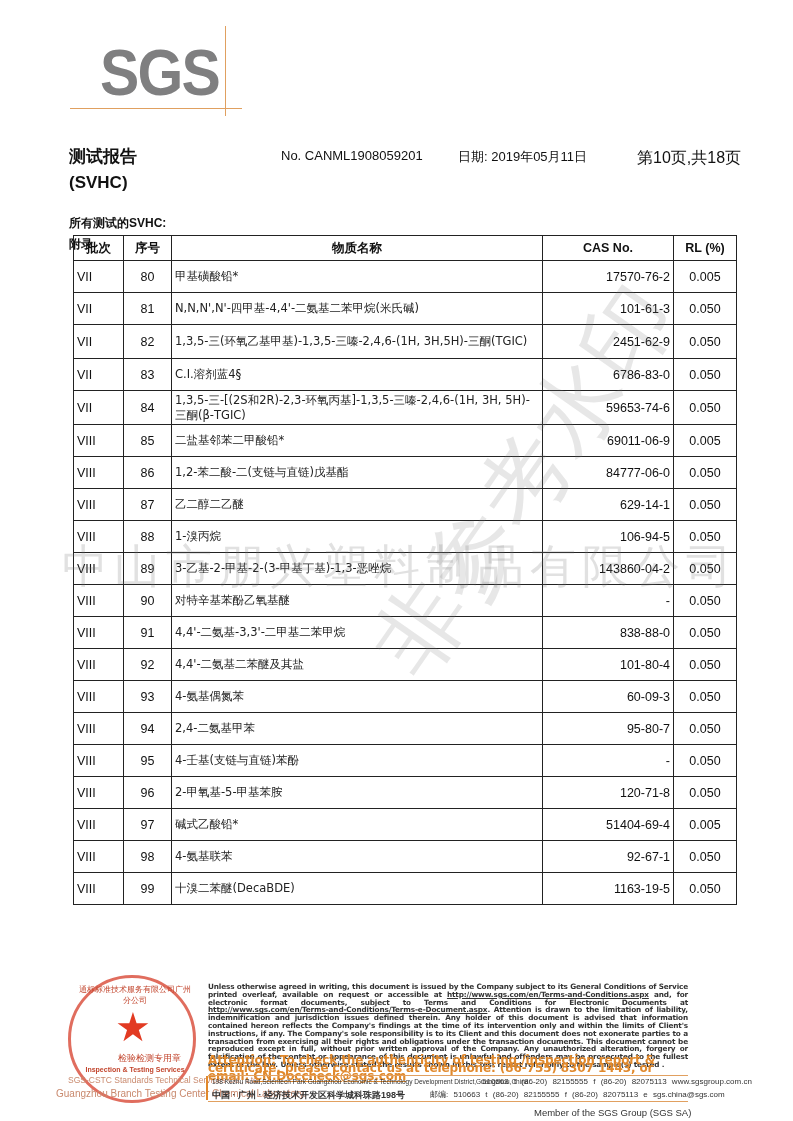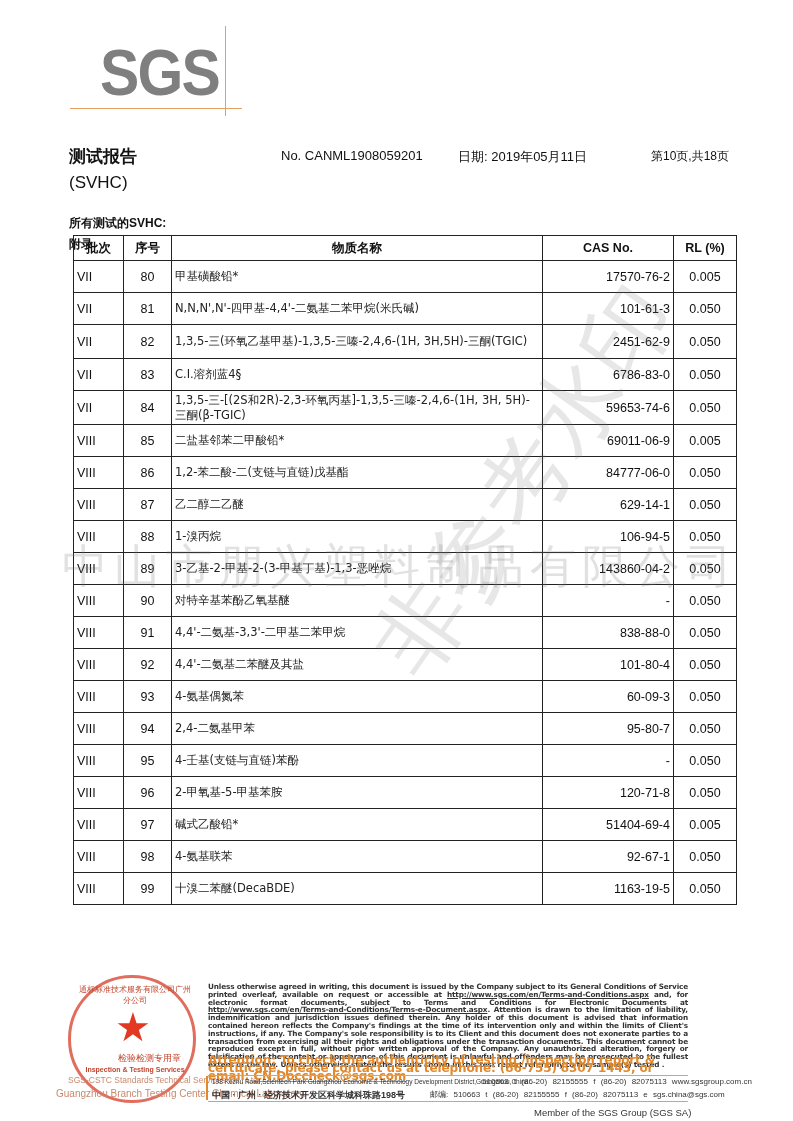--- a/index.html
+++ b/index.html
@@ -12,22 +12,22 @@
   .logo-text { position:absolute; left:28px; top:2px; font-size:64px; font-weight:bold;
                color:#7f7f80; letter-spacing:-2px; font-family:"Liberation Sans", sans-serif;
                transform:scaleX(0.92); transform-origin:left top; line-height:70px; }
   .logo-hline { position:absolute; left:-2px; top:72px; width:172px; height:1px; background:#e0a060; }
   .logo-vline { position:absolute; left:153px; top:-10px; width:1px; height:90px; background:#e0a060; }
 
   
   .h-title { left:69px; top:145px; font-size:17px; font-weight:bold; }
   .h-no { left:281px; top:148px; font-size:13px; }
   .h-date { left:458px; top:148px; font-size:13px; }
-  .h-page { left:637px; top:148px; font-size:12px;margin-left:14px; }
-  .h-svhc { left:69px; top:173px; font-size:17px; font-weight:normal; }
+  .h-page { left:637px; top:148px; font-size:16px; }
+  .h-svhc { left:69px; top:173px; font-size:17px; font-weight:bold; }
   .h-appendix { left:69px; top:198px; font-size:12px; font-weight:bold;margin-top:38px; }
   .h-all { left:69px; top:215px; font-size:12px; font-weight:bold; }
 
   
   table.svhc { position:absolute; left:73px; top:235px; width:664px; border-collapse:collapse;
                font-size:12.5px; }
   table.svhc th, table.svhc td { border:1.5px solid #222; padding:0 3px; vertical-align:middle; }
   table.svhc th { height:24px; font-weight:bold; font-size:12.5px; }
   table.svhc td { height:31px; }
   table.svhc td.batch { width:43px; }

